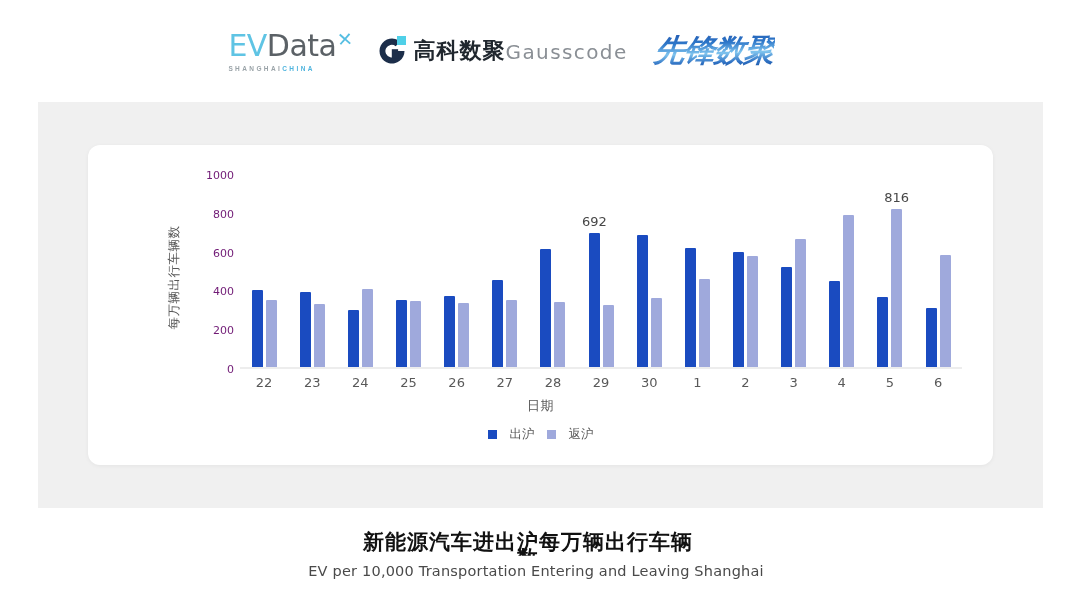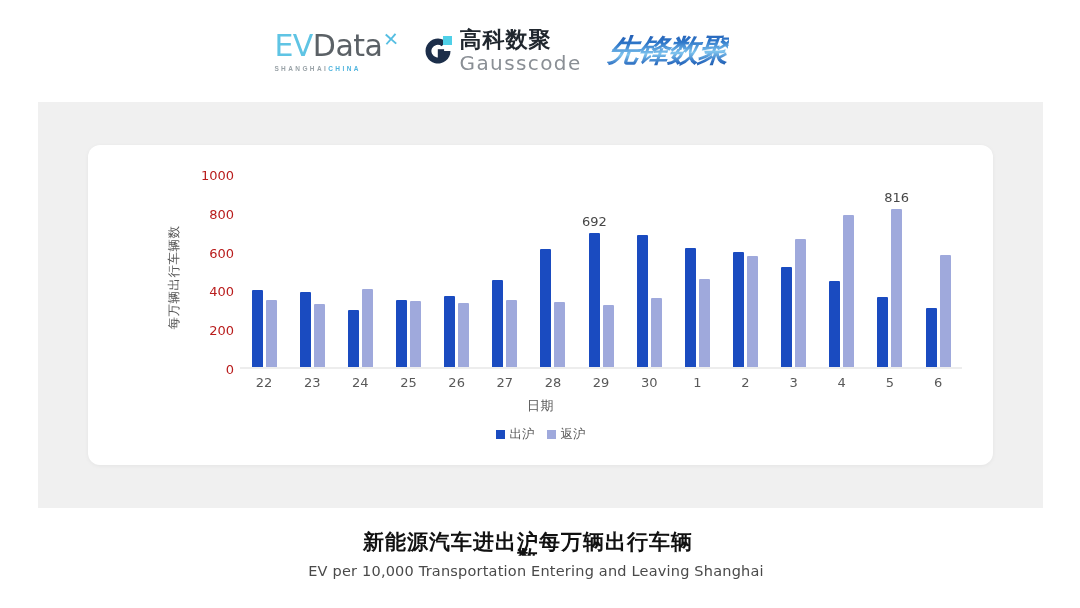--- a/index.html
+++ b/index.html
@@ -81,21 +81,20 @@
   .gauss-sq {
     position: absolute;
     right: 1px;
     top: 0px;
     width: 9px;
     height: 9px;
     background: #4FD0E8;
   }
   .gauss-text {
     display: flex;
-    flex-direction: column;
     line-height: 1;
   }
   .gauss-cn {
     font-size: 22px;
     font-weight: 700;
     color: #20272E;
     letter-spacing: 1px;
     white-space: nowrap;
     font-family: "DejaVu Sans", sans-serif;
   }
@@ -185,22 +184,22 @@
     position: absolute;
     left: -40px;
     top: 0;
     width: 34px;
     height: 194px;
   }
   .y-tick {
     position: absolute;
     right: 0;
     transform: translateY(-50%);
-    font-size: 13px;
-    color: #b91c1c;
+    font-size: 11px;
+    color: #701a75;
     text-align: right;
     font-family: "DejaVu Sans", sans-serif;
   }
   .axis-line {
     position: absolute;
     left: 0;
     bottom: 0;
     width: 100%;
     height: 2px;
     background: #EDEDED;
@@ -280,21 +279,21 @@
     align-items: center;
     justify-content: center;
     gap: 12px;
     font-size: 12.5px;
     color: #585858;
     font-family: "DejaVu Sans", sans-serif;
   }
   .legend-item {
     display: flex;
     align-items: center;
-    gap: 5px;
+    gap: 13px;
   }
   .swatch {
     width: 9px;
     height: 9px;
     display: inline-block;
   }
   .swatch.out { background: #1A4BC0; }
   .swatch.back { background: #9FA9DC; }
 
   

